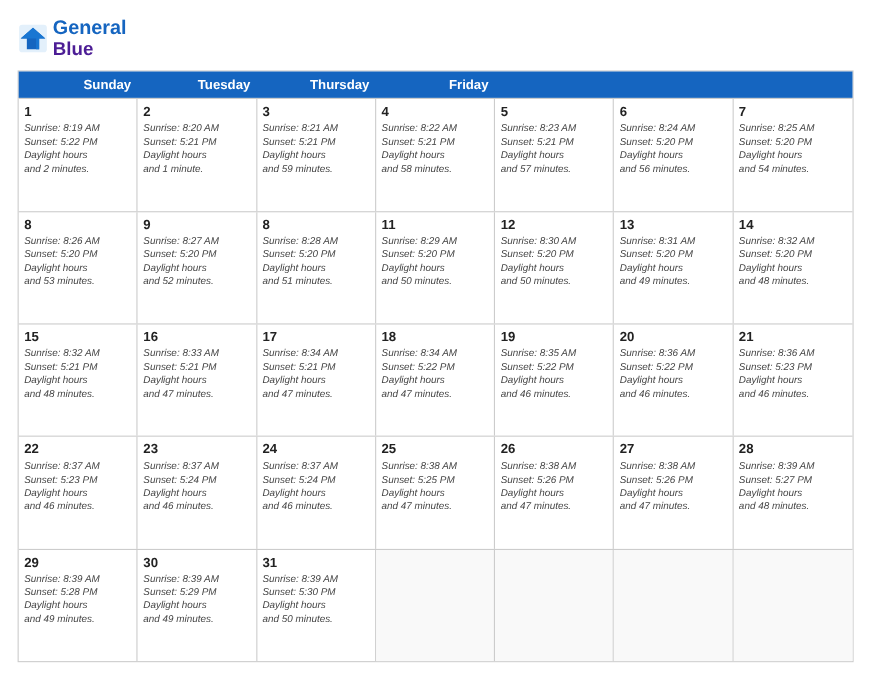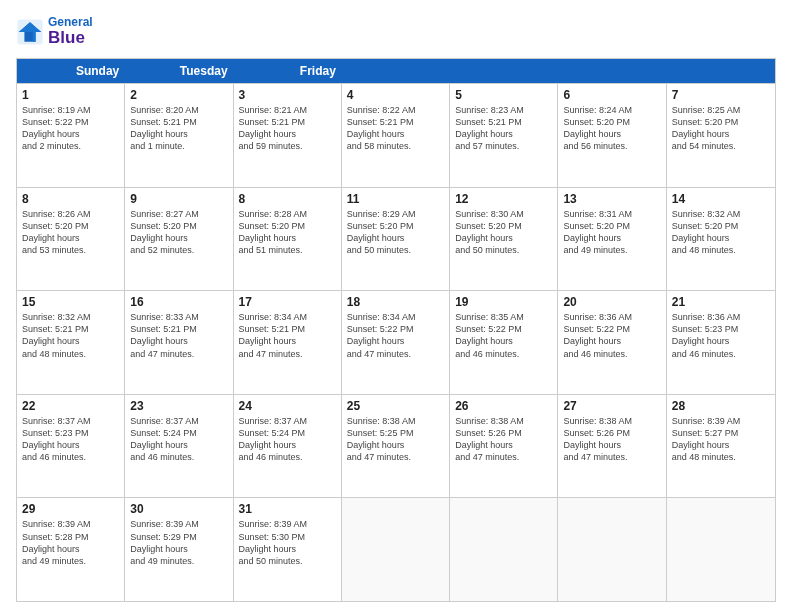--- a/index.html
+++ b/index.html
@@ -85,48 +85,50 @@
     .day-num {
       font-size: 12px;
       font-weight: bold;
       color: #222;
       margin-bottom: 2px;
     }
     .day-info {
       font-size: 9px;
       color: #444;
       line-height: 1.35;
+      font-style: italic;
     }
   </style>
 </head>
 <body>
 
 <div class="page">
   <div class="header">
     <div class="logo">
       <svg class="logo-icon" viewBox="0 0 40 40">
         <rect x="2" y="2" width="36" height="36" rx="4" fill="#e3f0fb"></rect>
         <polygon points="20,6 36,20 28,20 28,34 12,34 12,20 4,20" fill="#1565c0"></polygon>
         <polygon points="20,6 36,20 28,20 28,34 24,34 24,20 12,20 4,20" fill="#1976d2"></polygon>
       </svg>
       <div>
-        <div style="font-size:12px;font-weight:bold;color:#1565c0;line-height:1.1">General</div>
+        <div style="font-size:18px;font-weight:bold;color:#1565c0;line-height:1.1">General</div>
         <div style="font-size:17px;font-weight:bold;color:#4c1d95;line-height:1.1">Blue</div>
       </div>
     </div>
     <div class="title-area">
       <div class="month-title"></div>
       <div class="location"></div>
     </div>
   </div>
 
   <div class="calendar">
     <div class="cal-header">
     <div class="cal-header-cell">Sunday</div>
         <div class="cal-header-cell">Tuesday</div>
+        <div class="cal-header-cell">Thursday</div>
         <div class="cal-header-cell">Friday</div>
       </div>
     <div class="cal-body">
     <div class="cal-week">
           <div class="cal-cell">
             <div class="day-num">1</div>
             <div class="day-info">Sunrise: 8:19 AM<br>Sunset: 5:22 PM<br>Daylight hours<br>and 2 minutes.</div>
           </div>
           <div class="cal-cell">
             <div class="day-num">2</div>

